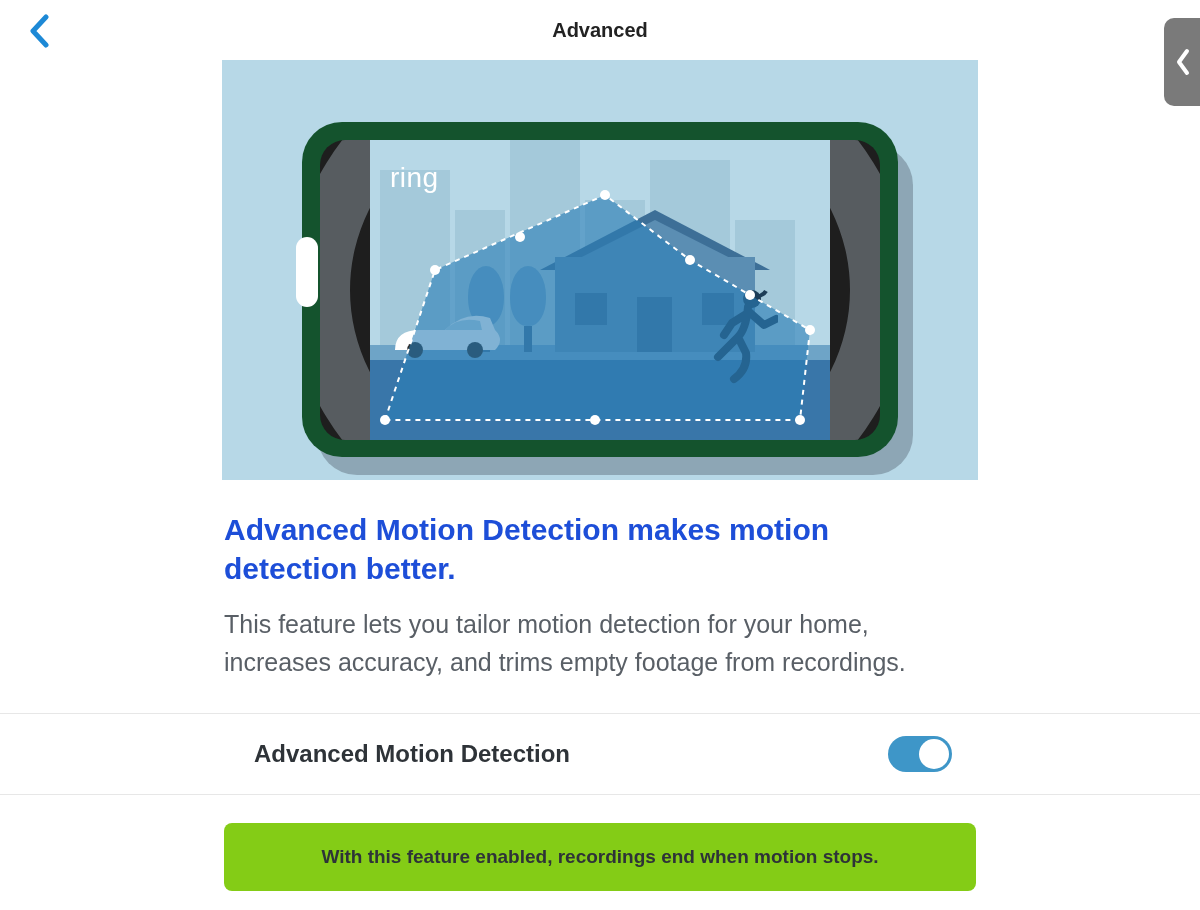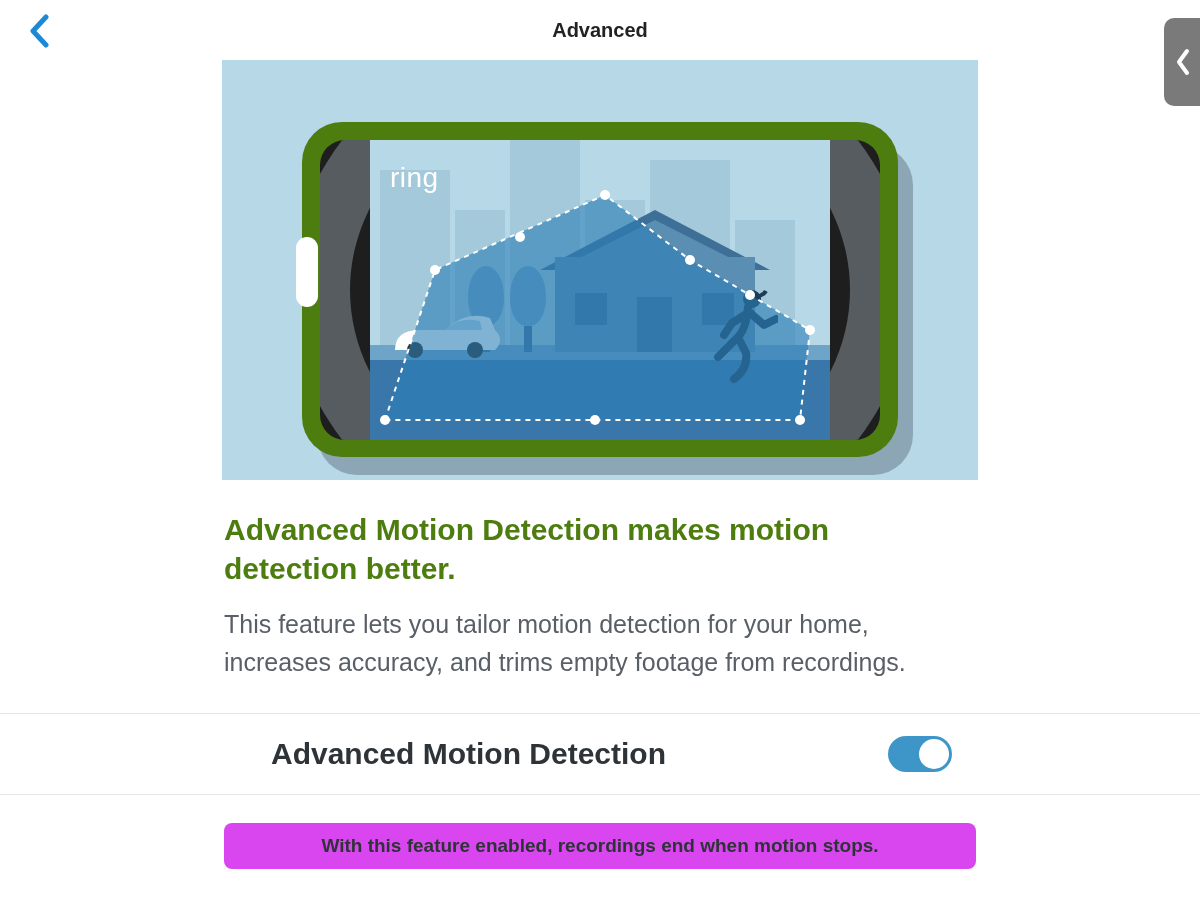--- a/index.html
+++ b/index.html
@@ -49,21 +49,21 @@
       background: #5a6b78;
       border-radius: 40px;
       opacity: 0.45;
     }
     .phone {
       position: absolute;
       left: 80px;
       top: 62px;
       width: 596px;
       height: 335px;
-      background: #4d7c0f;
+      background: #14532d;
       border-radius: 40px;
       display: flex;
       align-items: center;
       justify-content: center;
     }
     .phone-screen-wrap {
       width: 560px;
       height: 300px;
       background: #1e1e1e;
       border-radius: 25px;
@@ -199,21 +199,21 @@
       color: #fff;
       font-size: 28px;
       font-weight: 300;
       letter-spacing: 0.5px;
       z-index: 30;
       font-family: Arial, sans-serif;
     }
     .feature-heading {
       font-size: 30px;
       font-weight: 700;
-      color: #4d7c0f;
+      color: #1d4ed8;
       line-height: 1.3;
       margin: 0 0 18px 4px;
       max-width: 700px;
     }
     .feature-desc {
       font-size: 25px;
       color: #595f66;
       line-height: 1.5;
       margin: 0 0 32px 4px;
       max-width: 700px;
@@ -222,24 +222,23 @@
       border-top: 1px solid #e7e7e7;
       border-bottom: 1px solid #e7e7e7;
       display: flex;
       justify-content: space-between;
       align-items: center;
       padding: 22px 0 22px 254px;
       width: 1200px;
       margin-left: calc((760px - 1200px)/2);
     }
     .setting-label {
-      font-size: 30px;
+      font-size: 24px;
       font-weight: 700;
       color: #2e3338;
-      margin-left: 17px;
     }
     .toggle {
       position: relative;
       width: 64px;
       height: 36px;
       background: #3e96c8;
       border-radius: 20px;
       margin-right: 248px;
       cursor: pointer;
     }
@@ -248,23 +247,23 @@
       position: absolute;
       right: 3px;
       top: 3px;
       width: 30px;
       height: 30px;
       background: #fff;
       border-radius: 50%;
     }
     .info-banner {
       margin: 28px 4px 0 4px;
-      background: #d946ef;
+      background: #84cc16;
       border-radius: 8px;
-      padding: 12px;
+      padding: 23px;
       text-align: center;
       font-size: 19px;
       font-weight: 600;
       color: #2e3338;
     }
     .side-tab {
       position: absolute;
       right: -2px;
       top: 18px;
       width: 38px;

